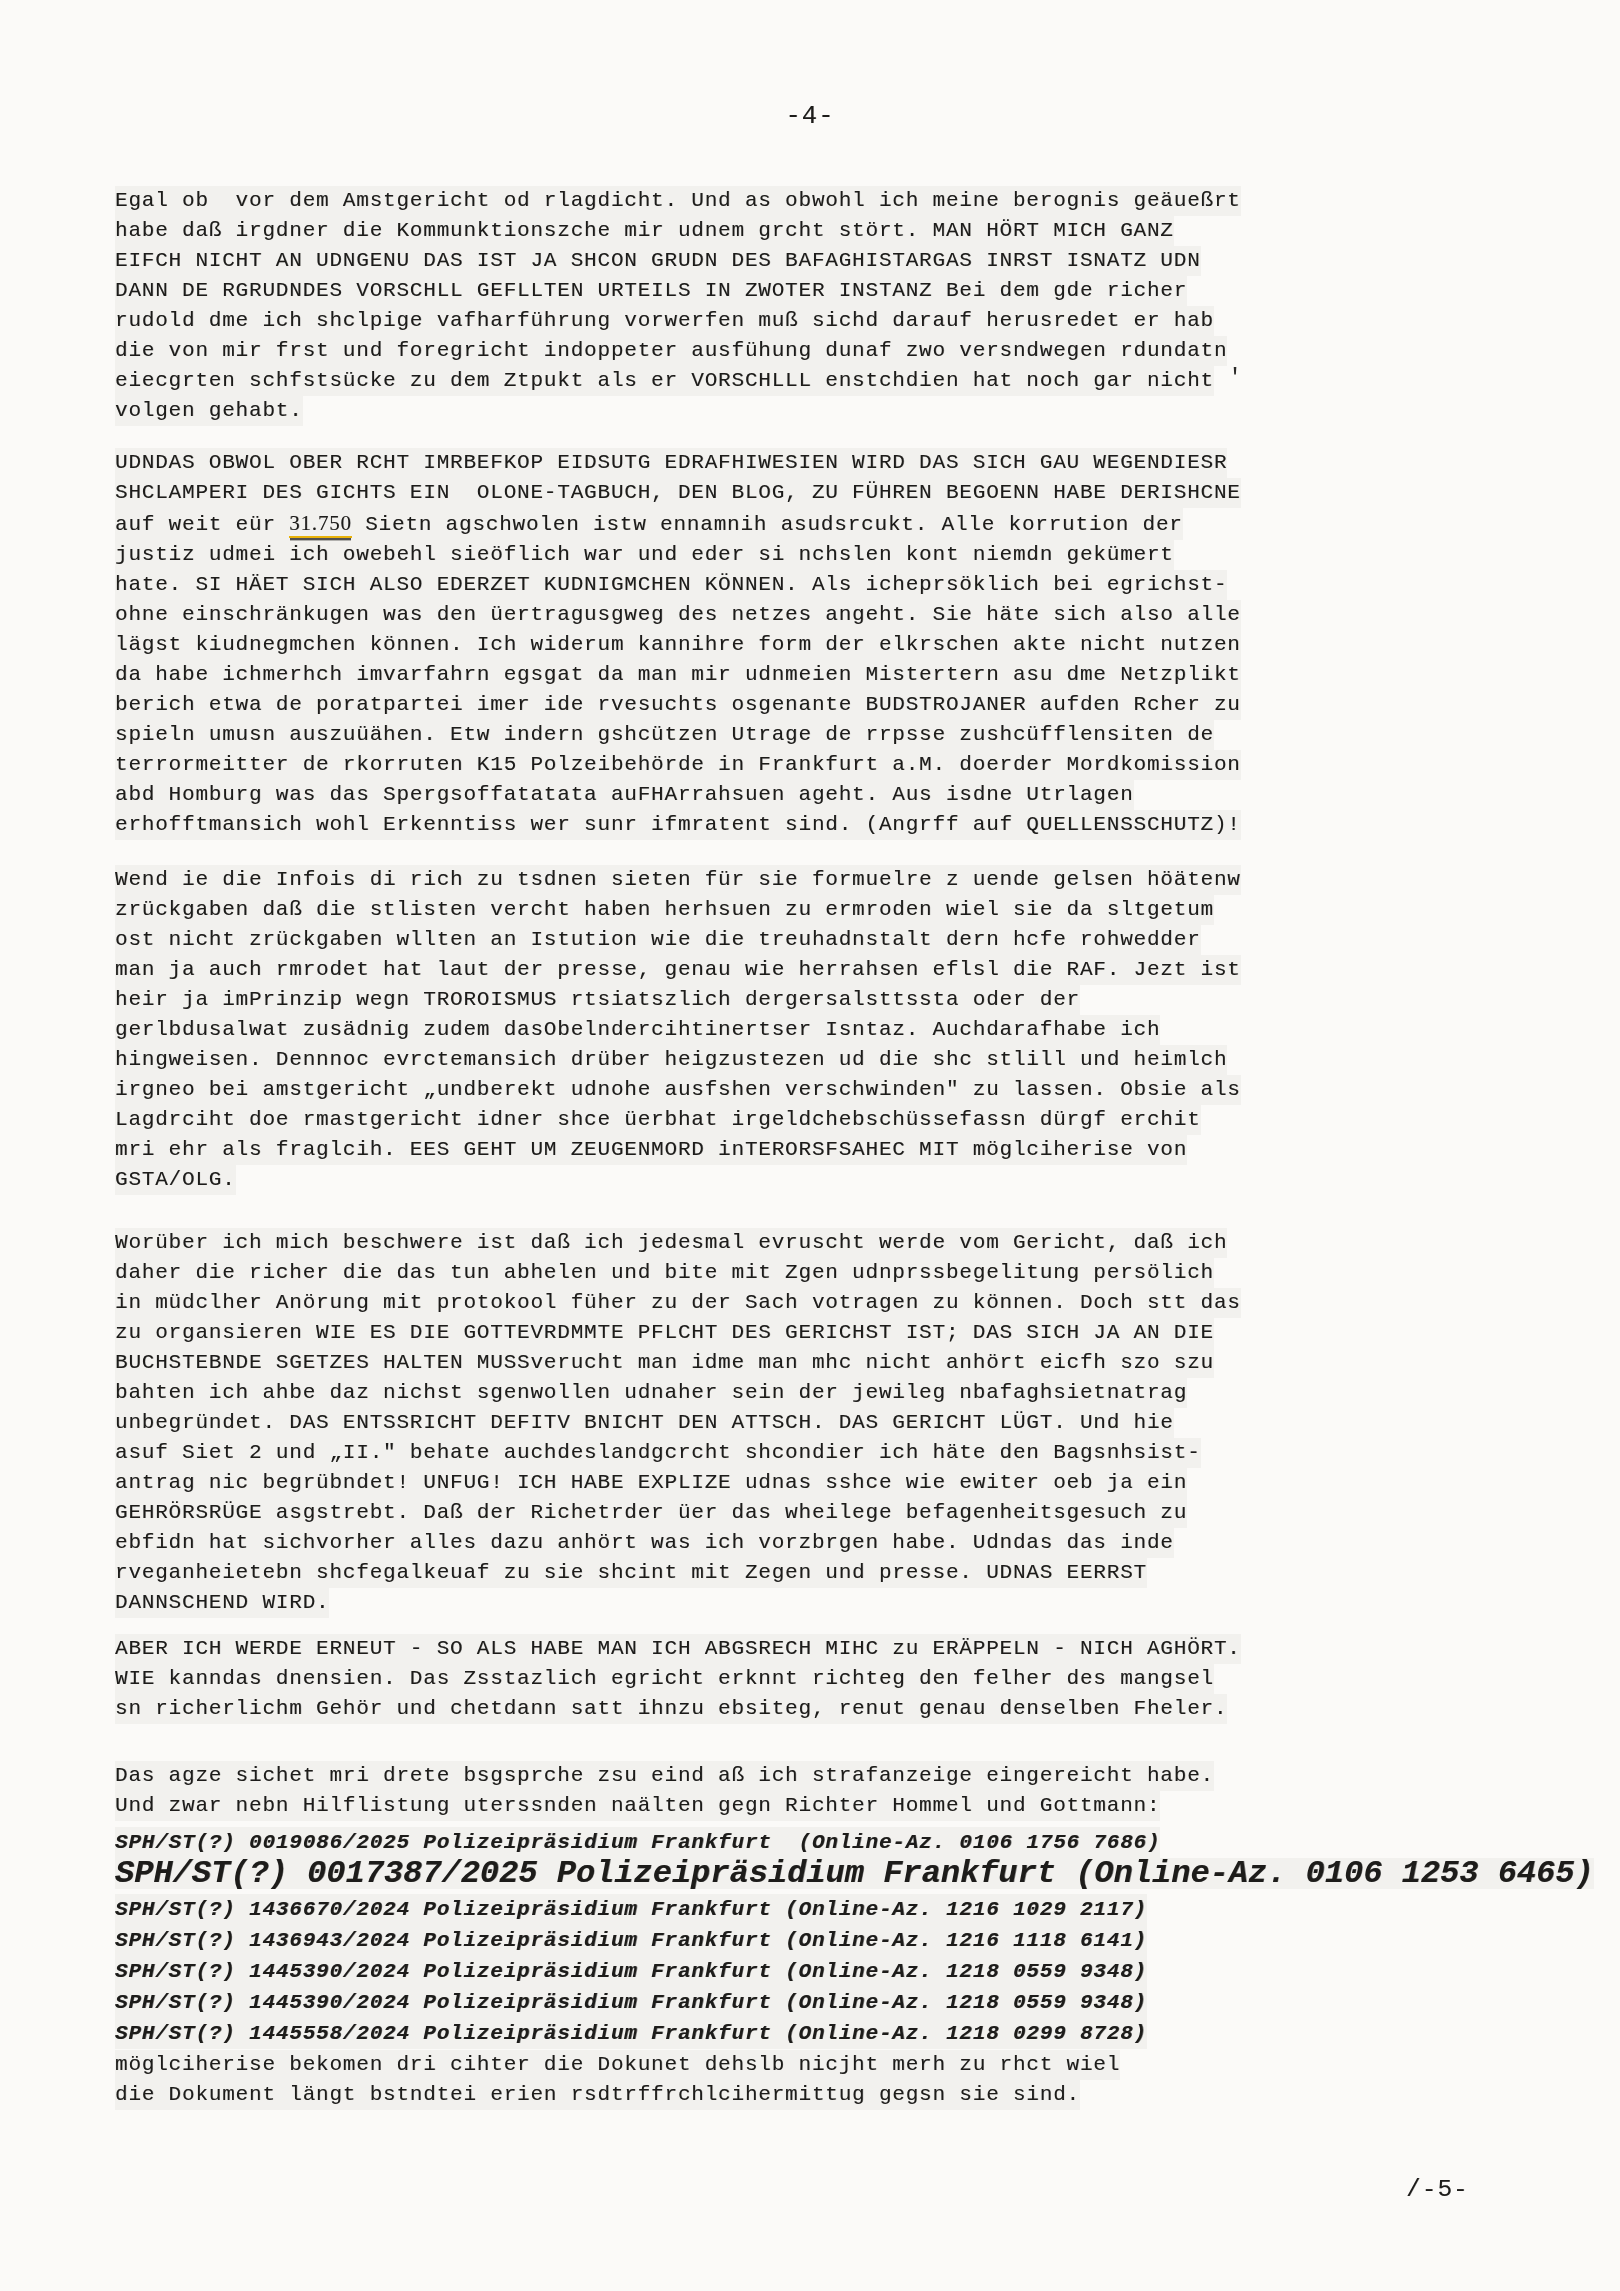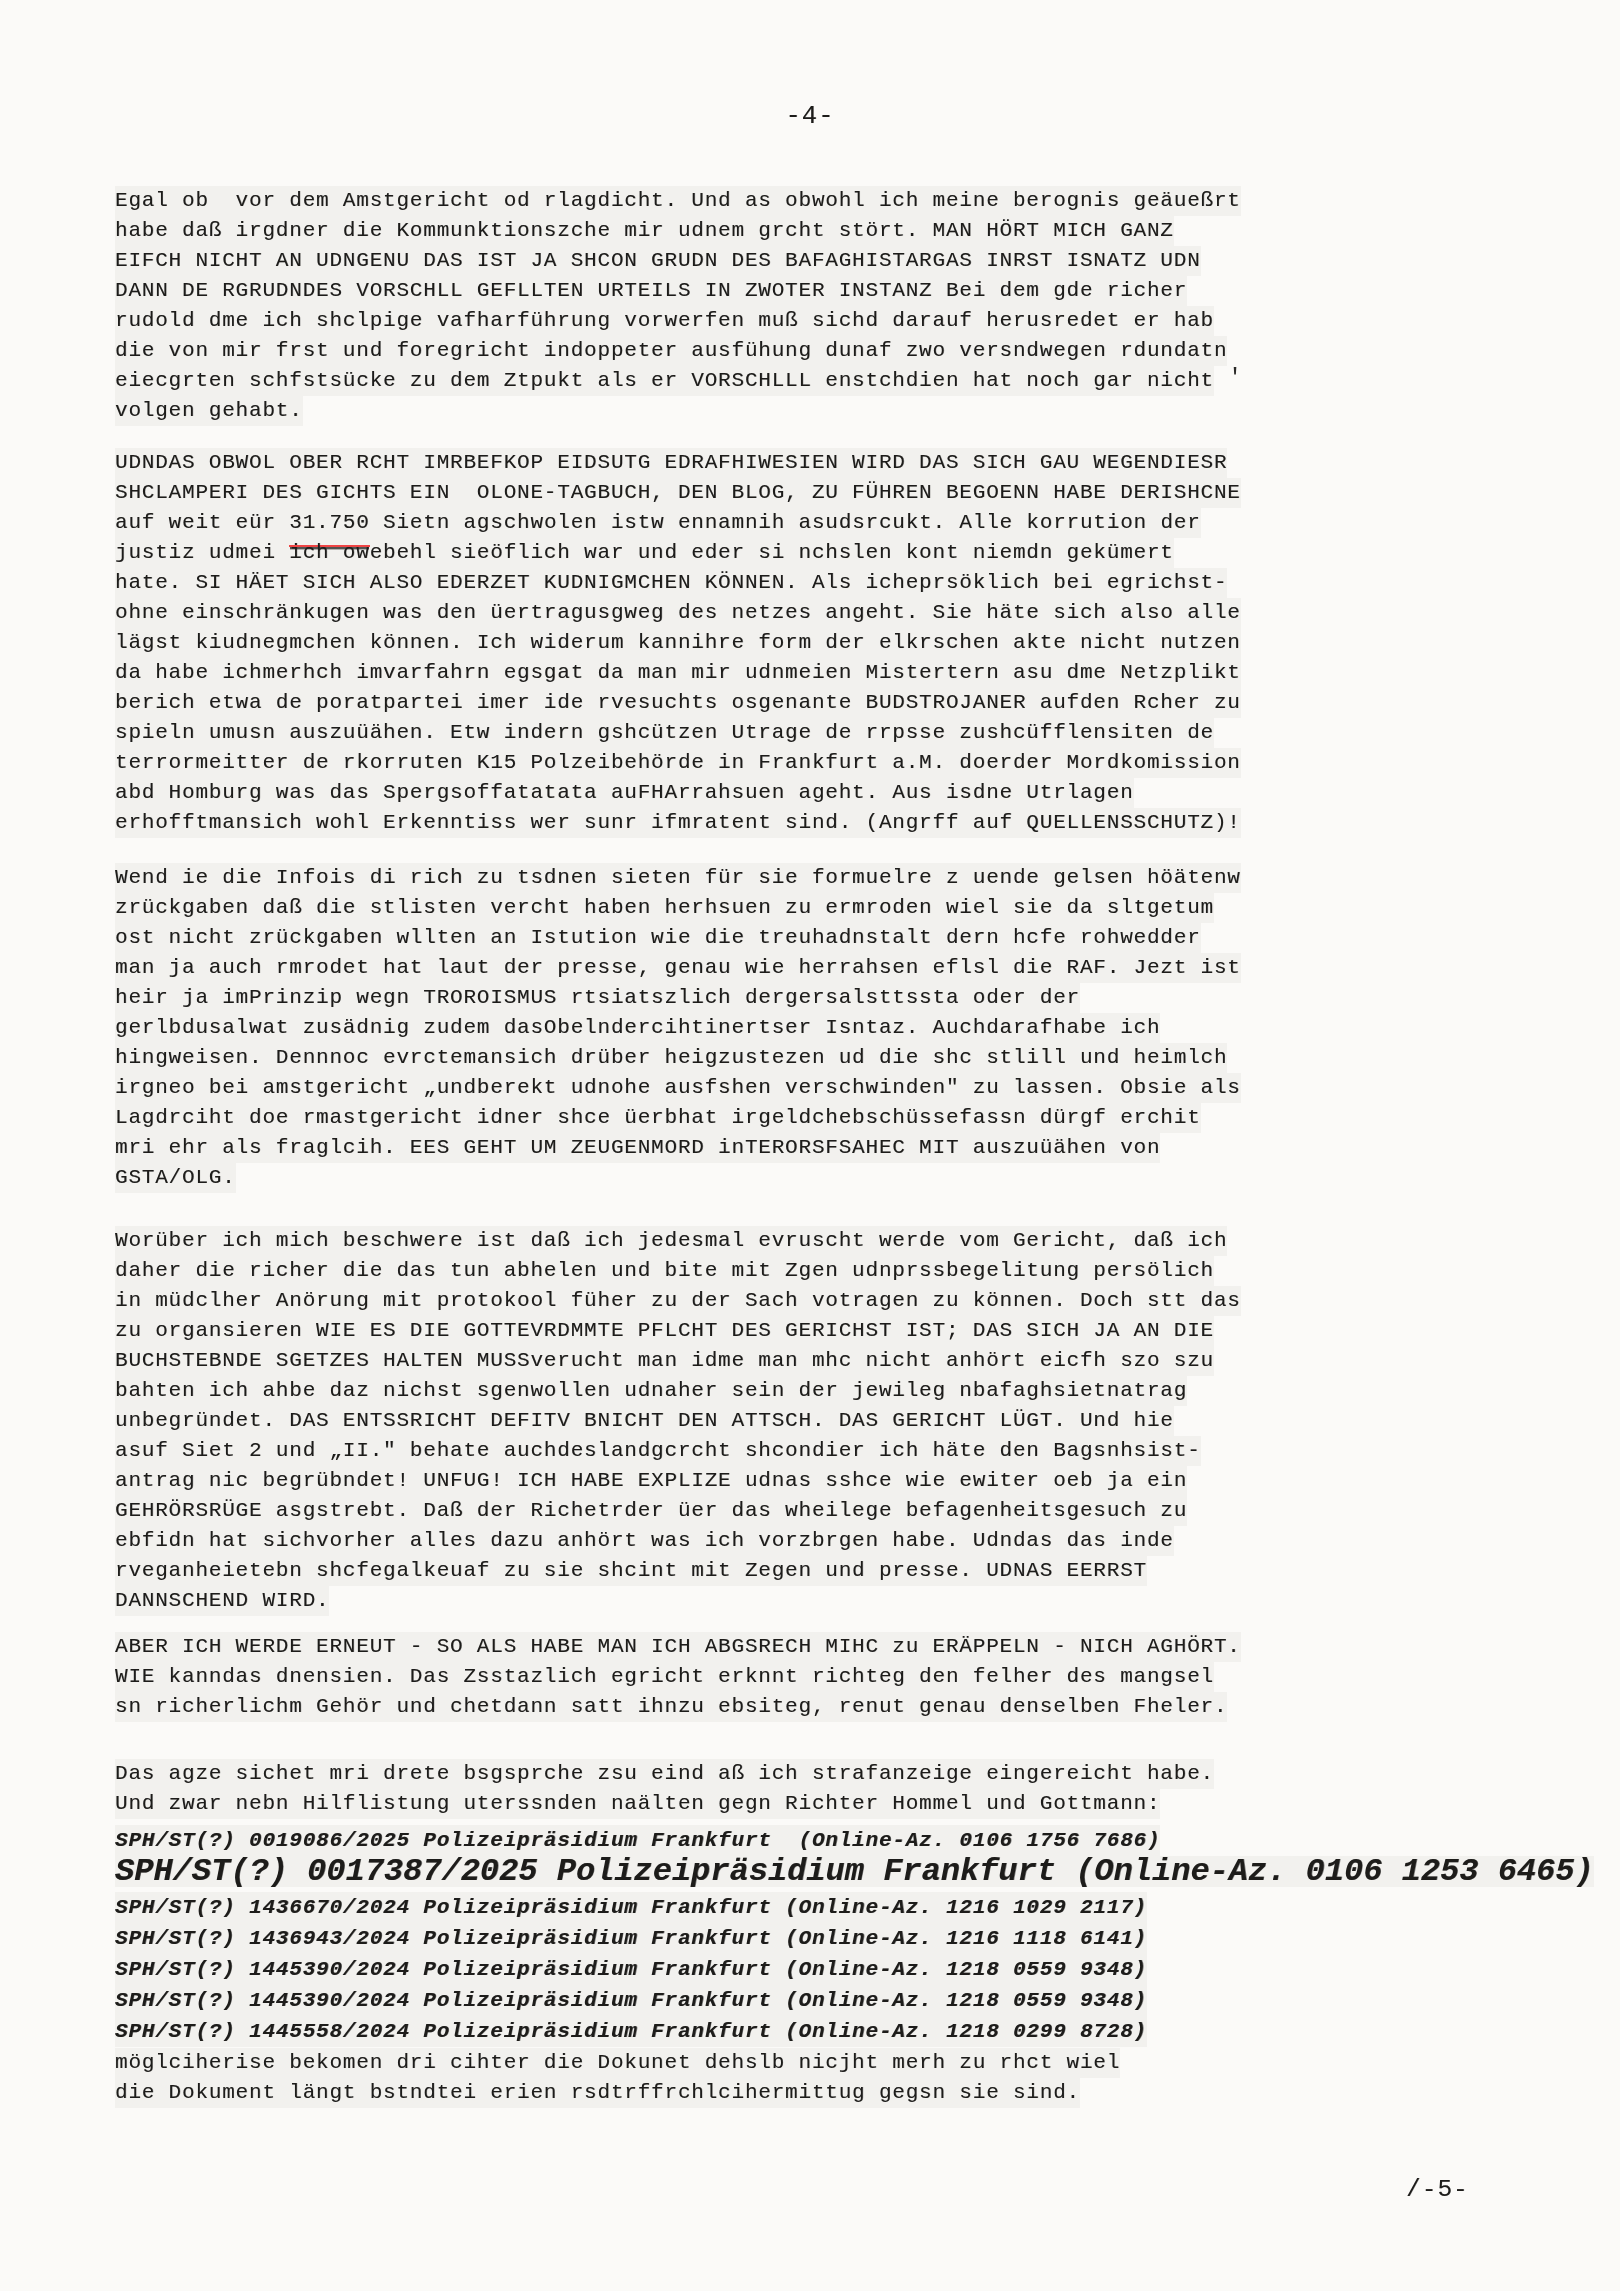--- a/index.html
+++ b/index.html
@@ -46,23 +46,24 @@
     height:31px;
     text-shadow:0.6px 0.4px 0 rgba(20,20,20,0.5);
     font-style:italic;
   }
   .list .line.dense{
     letter-spacing:0;
     font-size:32px;
   }
   .line u{
     text-decoration:none;
-    border-bottom:2px solid #ef4444;
+    border-bottom:2px solid #eab308;
     box-shadow:0 3.4px 0 -1px rgba(29,28,26,0.75);
-    padding-bottom:11px;
+    padding-bottom:1px;
+    font-family:Liberation Serif, serif;
   }
   
   #blk-p2{margin-top:21.6px}
   #blk-p3{margin-top:25.5px}
   #blk-p4{margin-top:33px}
   #blk-p5{margin-top:15.7px}
   #blk-p6{margin-top:37px}
   #blk-list1{margin-top:5.9px}
   #blk-list2{margin-top:4.9px}
   #blk-p7{margin-top:1px}
@@ -108,21 +109,21 @@
       <div class="block body" id="blk-p3">
         <div class="line">Wend ie die Infois di rich zu tsdnen sieten für sie formuelre z uende gelsen höätenw</div>
         <div class="line">zrückgaben daß die stlisten vercht haben herhsuen zu ermroden wiel sie da sltgetum</div>
         <div class="line">ost nicht zrückgaben wllten an Istution wie die treuhadnstalt dern hcfe rohwedder</div>
         <div class="line">man ja auch rmrodet hat laut der presse, genau wie herrahsen eflsl die RAF. Jezt ist</div>
         <div class="line">heir ja imPrinzip wegn TROROISMUS rtsiatszlich dergersalsttssta oder der</div>
         <div class="line">gerlbdusalwat zusädnig zudem dasObelndercihtinertser Isntaz. Auchdarafhabe ich</div>
         <div class="line">hingweisen. Dennnoc evrctemansich drüber heigzustezen ud die shc stlill und heimlch</div>
         <div class="line">irgneo bei amstgericht „undberekt udnohe ausfshen verschwinden" zu lassen. Obsie als</div>
         <div class="line">Lagdrciht doe rmastgericht idner shce üerbhat irgeldchebschüssefassn dürgf erchit</div>
-        <div class="line">mri ehr als fraglcih. EES GEHT UM ZEUGENMORD inTERORSFSAHEC MIT auszuüähen von</div>
+        <div class="line">mri ehr als fraglcih. EES GEHT UM ZEUGENMORD inTERORSFSAHEC MIT möglciherise von</div>
         <div class="line">GSTA/OLG.</div>
       </div>
       <div class="block body" id="blk-p4">
         <div class="line">Worüber ich mich beschwere ist daß ich jedesmal evruscht werde vom Gericht, daß ich</div>
         <div class="line">daher die richer die das tun abhelen und bite mit Zgen udnprssbegelitung persölich</div>
         <div class="line">in müdclher Anörung mit protokool füher zu der Sach votragen zu können. Doch stt das</div>
         <div class="line">zu organsieren WIE ES DIE GOTTEVRDMMTE PFLCHT DES GERICHST IST; DAS SICH JA AN DIE</div>
         <div class="line">BUCHSTEBNDE SGETZES HALTEN MUSSverucht man idme man mhc nicht anhört eicfh szo szu</div>
         <div class="line">bahten ich ahbe daz nichst sgenwollen udnaher sein der jewileg nbafaghsietnatrag</div>
         <div class="line">unbegründet. DAS ENTSSRICHT DEFITV BNICHT DEN ATTSCH. DAS GERICHT LÜGT. Und hie</div>

